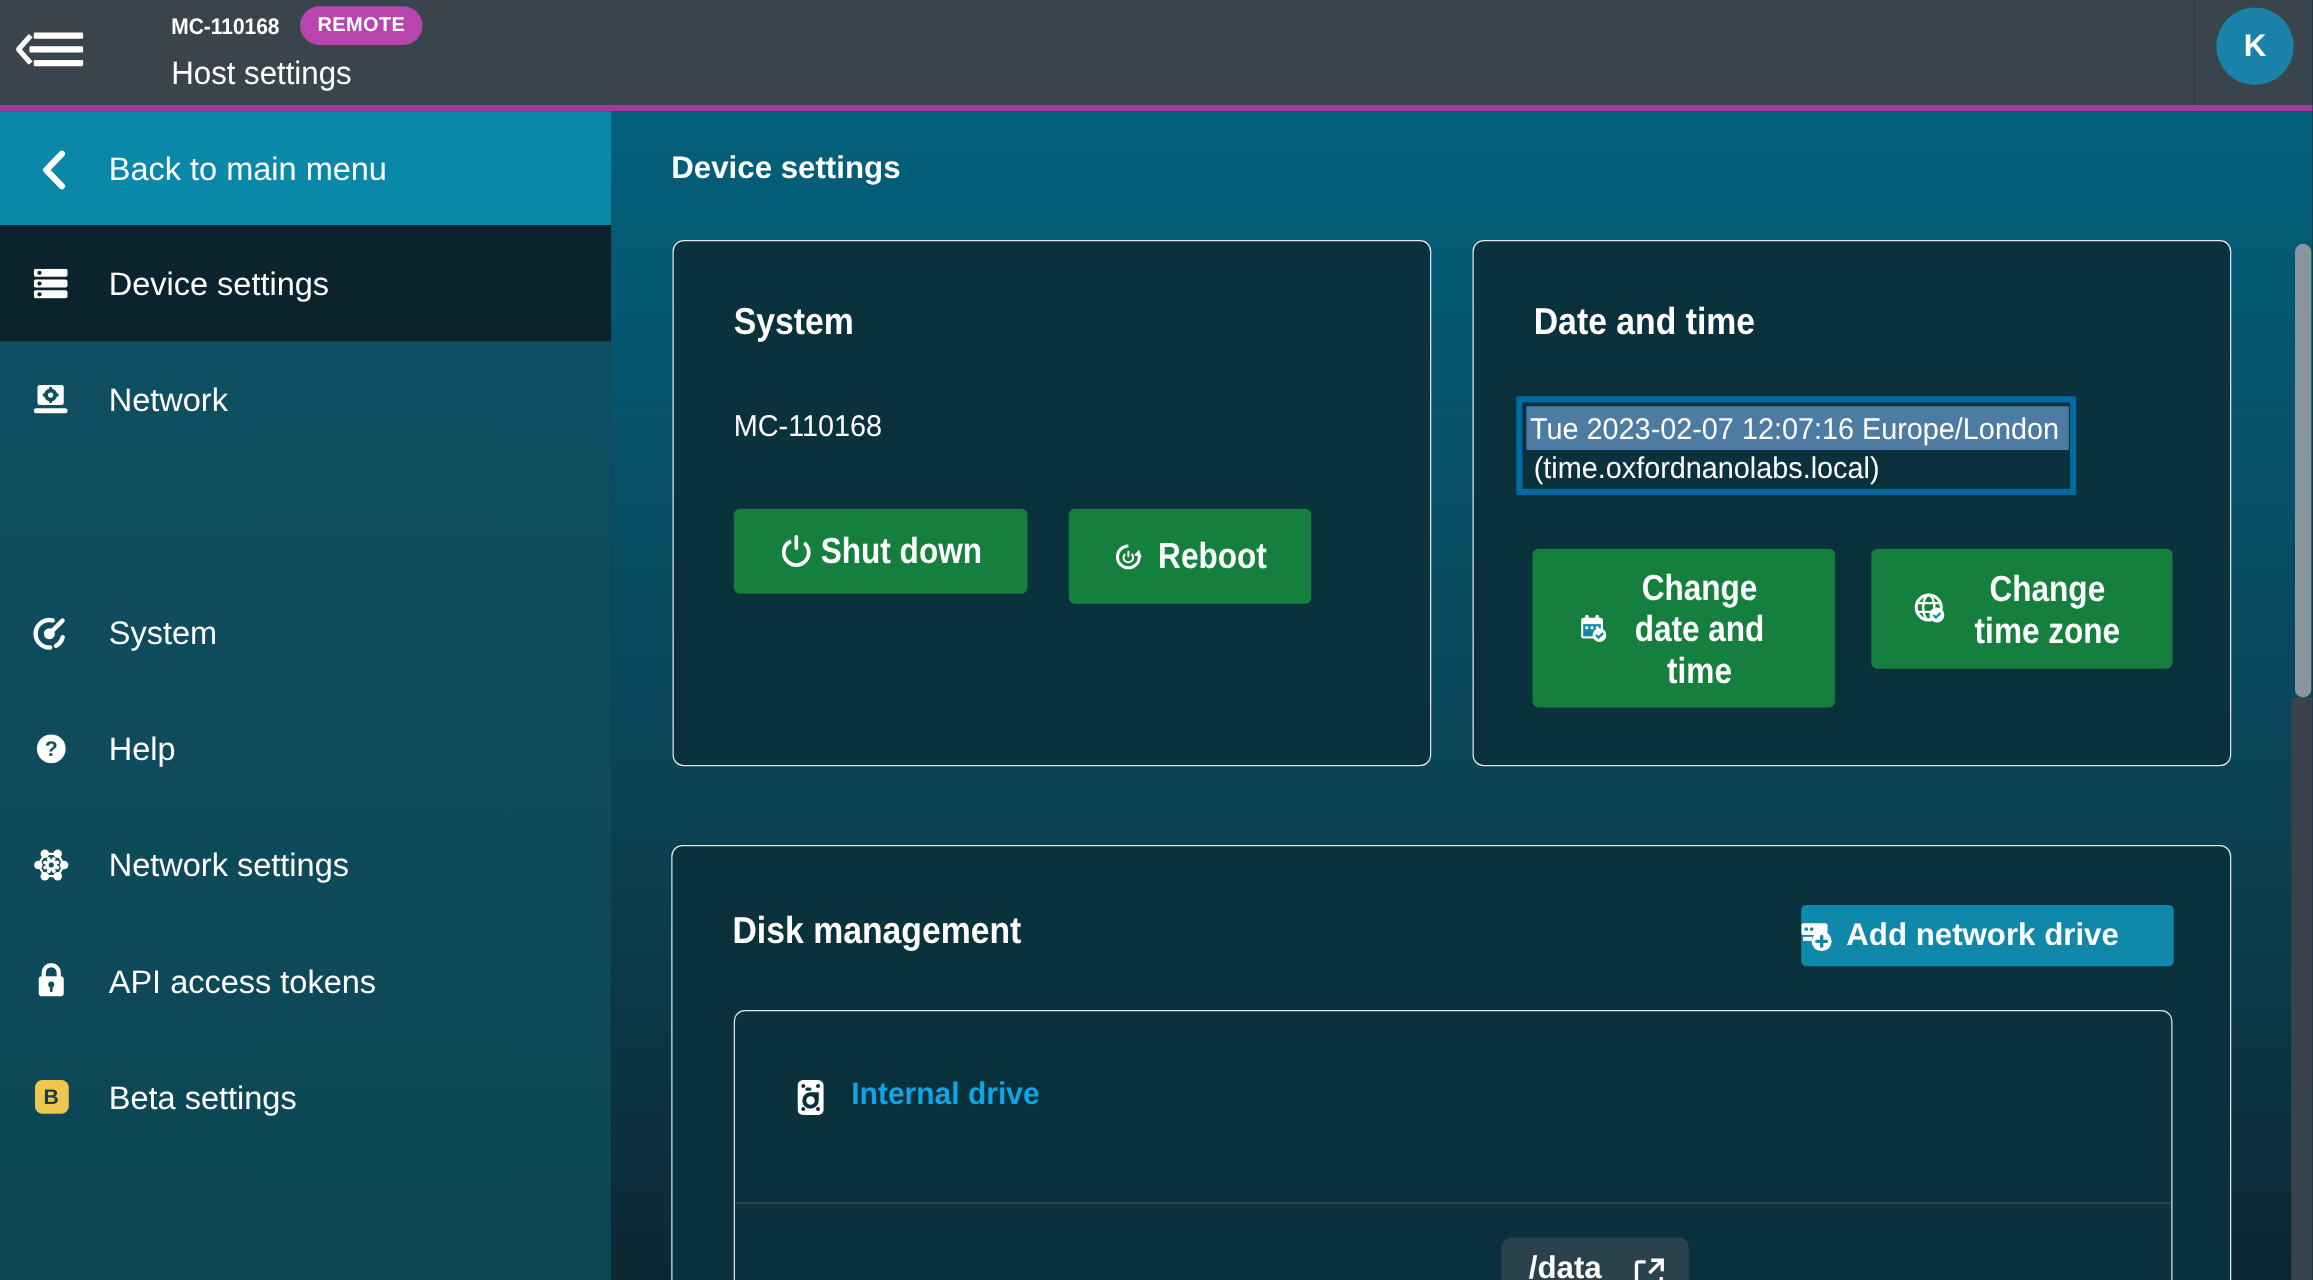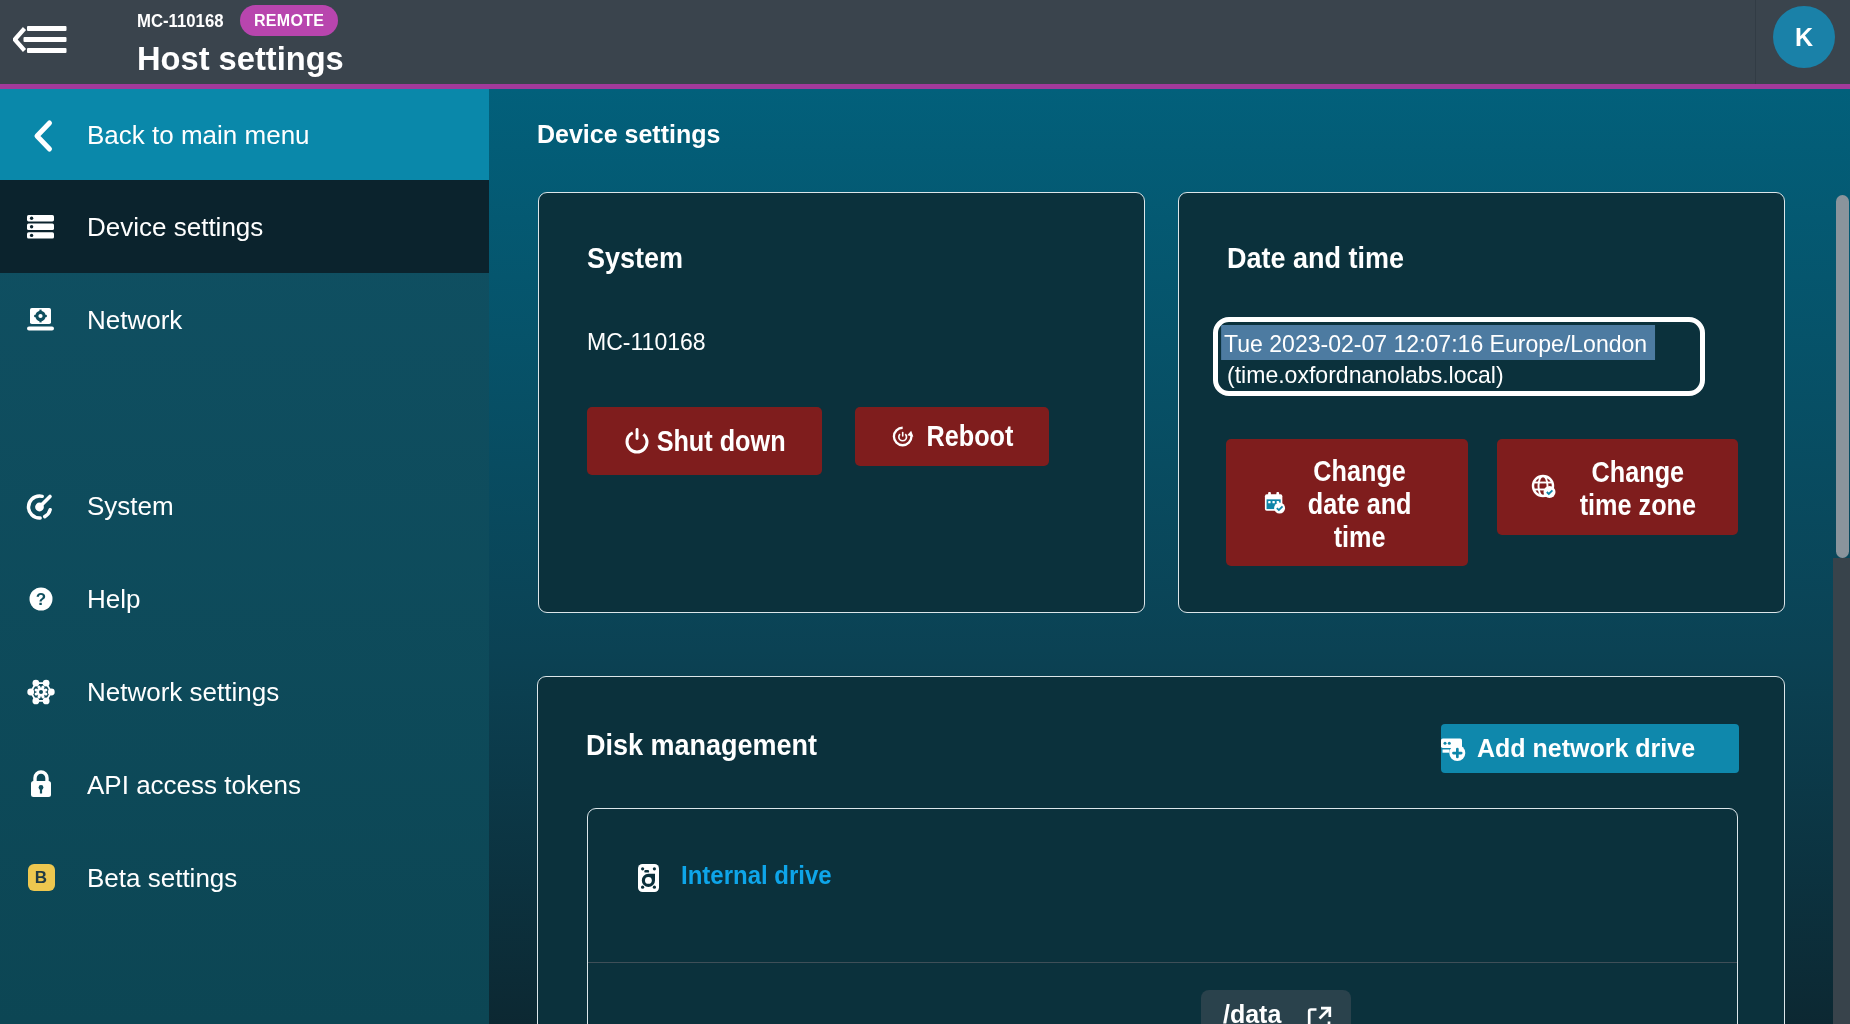--- a/index.html
+++ b/index.html
@@ -8,45 +8,45 @@
 .t93 { display:inline-block; transform:scaleX(0.93); transform-origin:0 50%; }
 .t9 { display:inline-block; transform:scaleX(0.9); transform-origin:0 50%; }
 .t87 { display:inline-block; transform:scaleX(0.87); }
 .w { display:inline-flex; justify-content:center; white-space:nowrap; }
 
 #header { position:absolute; left:0; top:0; width:1850px; height:84px; background:#3a444d; }
 #hdrline { position:absolute; left:0; top:84px; width:1850px; height:5px; background:#a23a9b; z-index:5; }
 #hdrsep { position:absolute; left:1755px; top:0; width:1px; height:84px; background:#323c45; }
 #hdrid { position:absolute; left:137px; top:9px; color:#fff; font-size:18px; font-weight:bold; line-height:24px; }
 #badge { position:absolute; left:240px; top:5px; background:#b845ae; color:#fff; font-size:16px; font-weight:bold; letter-spacing:0.3px; height:31px; line-height:31px; padding:0 14px; border-radius:16px; }
-#hdrtitle { position:absolute; left:137px; top:38px; color:#fff; font-size:34px; font-weight:bold; line-height:40px; }
+#hdrtitle { position:absolute; left:137px; top:38px; color:#fff; font-size:26px; font-weight:normal; line-height:40px; }
 #avatar { position:absolute; left:1773px; top:6px; width:62px; height:62px; border-radius:50%; background:#1a81a8; color:#fff; font-size:25px; font-weight:bold; display:flex; align-items:center; justify-content:center; }
 
 #sidebar { position:absolute; left:0; top:89px; width:489px; height:935px; background:linear-gradient(#105164,#0c4654); }
 #back { position:absolute; left:0; top:0; width:489px; height:107px; background:#0a88aa; }
 #back span { position:absolute; left:87px; top:31px; color:#fff; font-size:26px; line-height:30px; }
 .mrow { position:absolute; left:0; width:489px; height:93px; }
 .mrow.active { background:#0b232d; }
 .micon { position:absolute; left:26px; top:0; height:93px; width:30px; display:flex; align-items:center; justify-content:center; }
 .mrow > span { position:absolute; left:87px; top:32px; color:#fff; font-size:26px; line-height:30px; }
 
 #content { position:absolute; left:489px; top:89px; width:1361px; height:935px; background:linear-gradient(#02607b 0%, #0b4254 60%, #0c2832 100%); }
 #ch1 { position:absolute; left:48px; top:30px; color:#fff; font-size:25px; font-weight:bold; line-height:30px; }
 .card { position:absolute; background:#0b313c; border:1px solid #dce6ea; border-radius:9px; }
 #card1 { left:49px; top:103px; width:607px; height:421px; }
 #card2 { left:689px; top:103px; width:607px; height:421px; }
 #card3 { left:48px; top:587px; width:1248px; height:520px; }
 .ctitle { position:absolute; left:48px; top:49px; color:#fff; font-size:30px; font-weight:bold; line-height:32px; }
 #card3 .ctitle { top:52px; }
 #mcid { position:absolute; left:48px; top:135px; color:#fff; font-size:24px; line-height:28px; }
-.btn { position:absolute; background:#7f1d1d; border-radius:5px; color:#fff; font-size:29px; font-weight:bold; display:flex; align-items:center; justify-content:center; }
+.btn { position:absolute; background:#15803d; border-radius:5px; color:#fff; font-size:29px; font-weight:bold; display:flex; align-items:center; justify-content:center; }
 #btnshut { left:48px; top:214px; width:235px; height:68px; }
-#btnreboot { left:316px; top:214px; width:194px; height:59px; }
+#btnreboot { left:316px; top:214px; width:194px; height:76px; }
 .btn svg { margin-right:14px; flex:none; }
-#greenbox { position:absolute; left:34px; top:124px; width:492px; height:79px; border:5px solid #ffffff; border-radius:16px; }
+#greenbox { position:absolute; left:34px; top:124px; width:448px; height:79px; border:5px solid #0369a1; border-radius:1px; }
 #gbline1 { position:absolute; left:6px; top:5px; color:#fff; font-size:24px; line-height:34px; white-space:nowrap; }
 #gbline1 .hl { background:#4d7ba1; padding:5px 8px 3px 3px; margin:0 -3px; }
 #gbline2 { position:absolute; left:9px; top:38px; color:#fff; font-size:24px; line-height:30px; white-space:nowrap; }
 #btndate { left:47px; top:246px; width:242px; height:127px; }
 #btnzone { left:318px; top:246px; width:241px; height:96px; }
 .btnlbl { text-align:center; line-height:33px; transform:scaleX(0.87); padding-top:4px; }
 #btnadd { left:903px; top:47px; width:298px; height:49px; font-size:26px; border-radius:4px; background:#0f88ac; justify-content:flex-start; font-size:25px; }
 #btnadd svg { margin-right:11px; }
 #innercard { position:absolute; left:49px; top:131px; width:1151px; height:400px; border:1px solid #dce6ea; border-radius:9px; }
 #idicon { position:absolute; left:50px; top:55px; }

